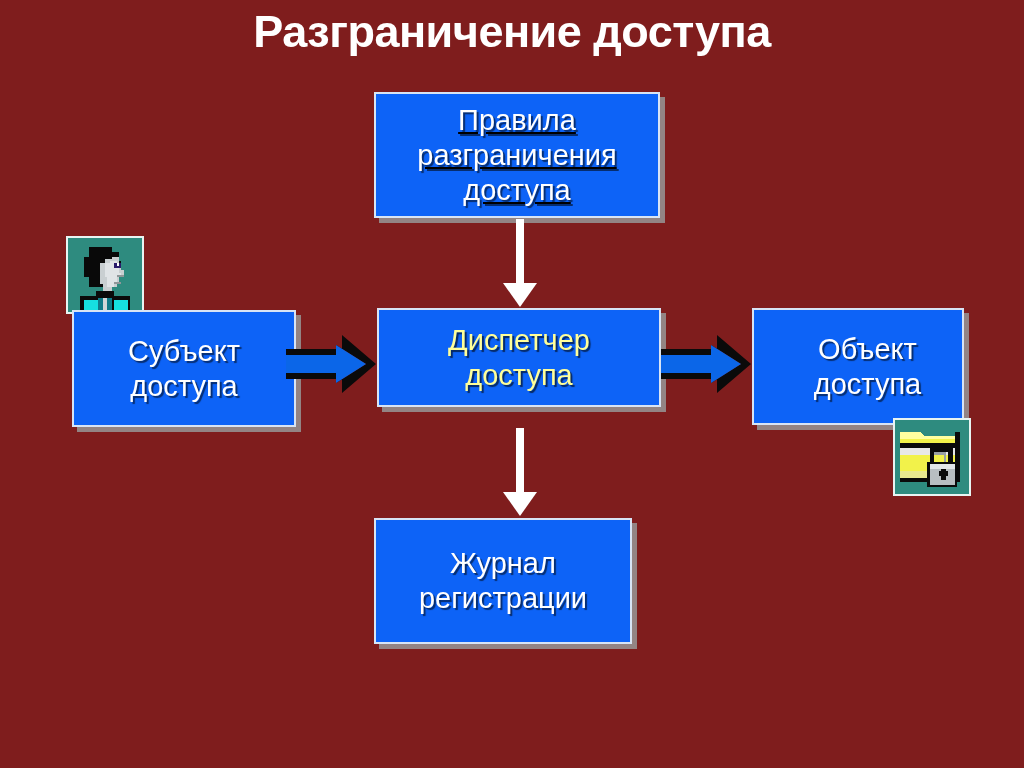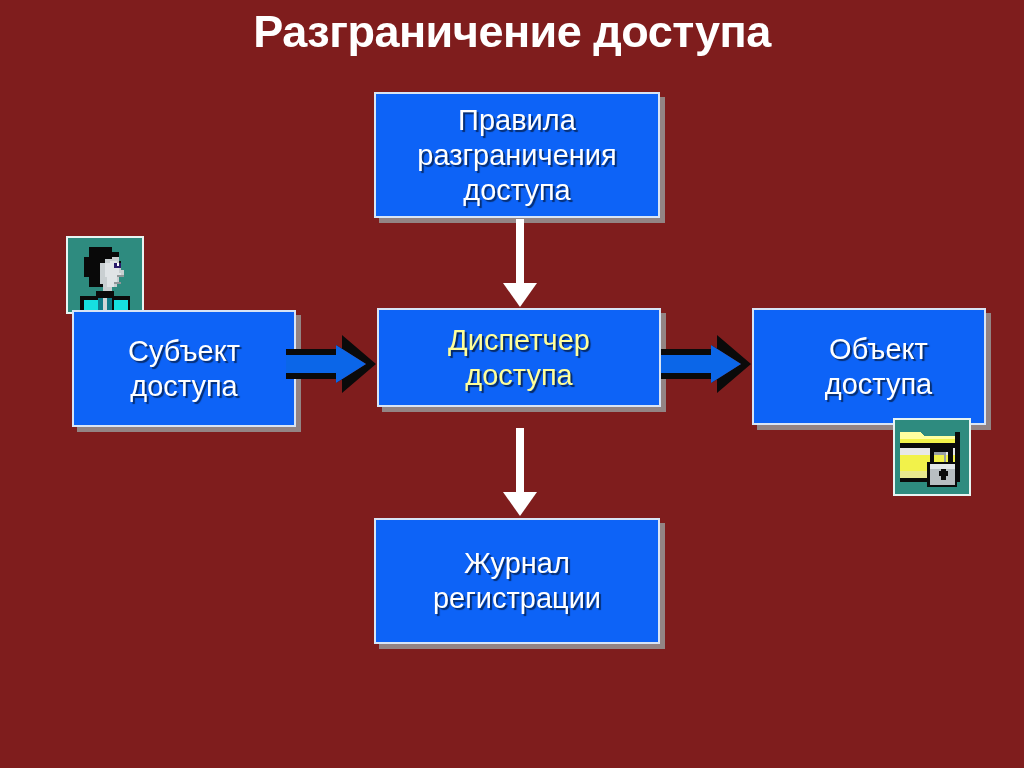--- a/index.html
+++ b/index.html
@@ -55,25 +55,25 @@
     line-height: 35px;
     text-shadow: 2px 2px 1px rgba(0,0,0,0.55);
     white-space: pre-line;
     padding: 0 6px;
   }
   .box-label.yellow {
     color: #ffff99;
     text-shadow: 2px 2px 1px rgba(0,0,0,0.6);
   }
 
-  #box-rules    { left: 374px; top: 92px;  width: 286px; height: 126px; }
+  #box-rules    { left: 374px; top: 92px;  width: 286px; height: 126px; text-decoration: underline; }
   #box-subject  { left: 72px;  top: 310px; width: 224px; height: 117px; }
   #box-manager  { left: 377px; top: 308px; width: 284px; height: 99px; }
-  #box-object   { left: 752px; top: 308px; width: 234px; height: 117px; padding-left: 19px; }
-  #box-journal  { left: 374px; top: 518px; width: 286px; height: 126px; }
+  #box-object   { left: 752px; top: 308px; width: 212px; height: 117px; padding-left: 19px; }
+  #box-journal  { left: 374px; top: 518px; width: 258px; height: 126px; }
 
   
   .varrow {
     position: absolute;
     width: 34px;
   }
   .varrow .shaft {
     position: absolute;
     left: 13px;
     top: 0;

